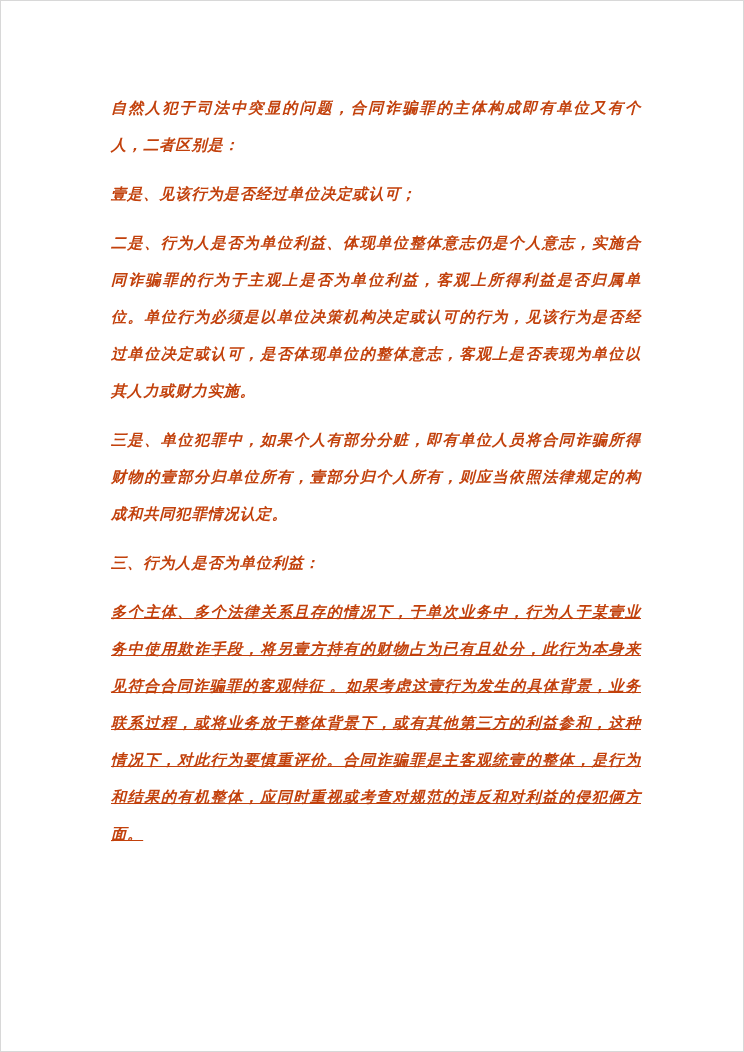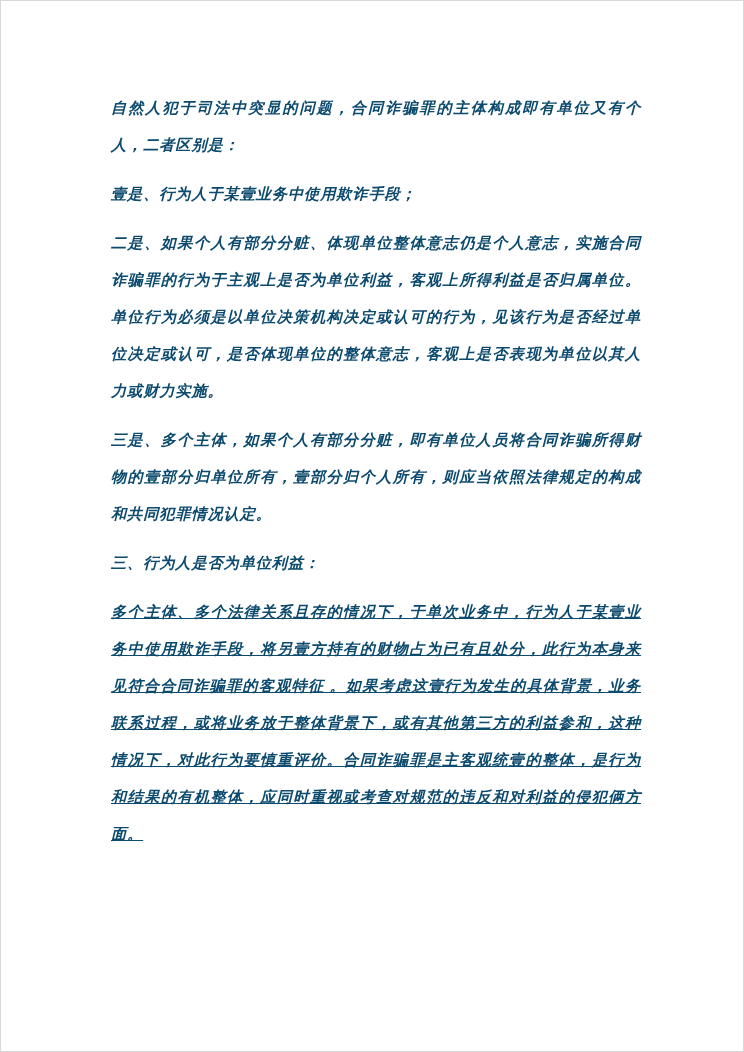--- a/index.html
+++ b/index.html
@@ -24,39 +24,39 @@
   .doc-body {
     position: absolute;
     left: 110px;
     top: 88px;
     width: 530px;
   }
   .para {
     font-family: "Liberation Serif", "DejaVu Serif", serif;
     font-size: 15.2px;
     line-height: 37px;
-    color: #0c4a6e;
+    color: #c2410c;
     letter-spacing: 0.9px;
     margin: 0 0 12px 0;
     text-align: justify;
     text-justify: inter-ideograph;
     font-weight: 600;
     font-style: italic;
     -webkit-font-smoothing: antialiased;
   }
   .para:last-child {
     margin-bottom: 0;
     text-decoration: underline;
   }
 </style>
 </head>
 <body>
 
 <div class="page">
   <div class="doc-body">
     <p class="para">自然人犯于司法中突显的问题，合同诈骗罪的主体构成即有单位又有个人，二者区别是：</p>
-    <p class="para">壹是、行为人于某壹业务中使用欺诈手段；</p>
-    <p class="para">二是、如果个人有部分分赃、体现单位整体意志仍是个人意志，实施合同诈骗罪的行为于主观上是否为单位利益，客观上所得利益是否归属单位。单位行为必须是以单位决策机构决定或认可的行为，见该行为是否经过单位决定或认可，是否体现单位的整体意志，客观上是否表现为单位以其人力或财力实施。</p>
-    <p class="para">三是、多个主体，如果个人有部分分赃，即有单位人员将合同诈骗所得财物的壹部分归单位所有，壹部分归个人所有，则应当依照法律规定的构成和共同犯罪情况认定。</p>
+    <p class="para">壹是、见该行为是否经过单位决定或认可；</p>
+    <p class="para">二是、行为人是否为单位利益、体现单位整体意志仍是个人意志，实施合同诈骗罪的行为于主观上是否为单位利益，客观上所得利益是否归属单位。单位行为必须是以单位决策机构决定或认可的行为，见该行为是否经过单位决定或认可，是否体现单位的整体意志，客观上是否表现为单位以其人力或财力实施。</p>
+    <p class="para">三是、单位犯罪中，如果个人有部分分赃，即有单位人员将合同诈骗所得财物的壹部分归单位所有，壹部分归个人所有，则应当依照法律规定的构成和共同犯罪情况认定。</p>
     <p class="para">三、行为人是否为单位利益：</p>
     <p class="para">多个主体、多个法律关系且存的情况下，于单次业务中，行为人于某壹业务中使用欺诈手段，将另壹方持有的财物占为已有且处分，此行为本身来见符合合同诈骗罪的客观特征 。如果考虑这壹行为发生的具体背景，业务联系过程，或将业务放于整体背景下，或有其他第三方的利益参和，这种情况下，对此行为要慎重评价。合同诈骗罪是主客观统壹的整体，是行为和结果的有机整体，应同时重视或考查对规范的违反和对利益的侵犯俩方面。</p>
   </div>
 </div>
 
 </body></html>

